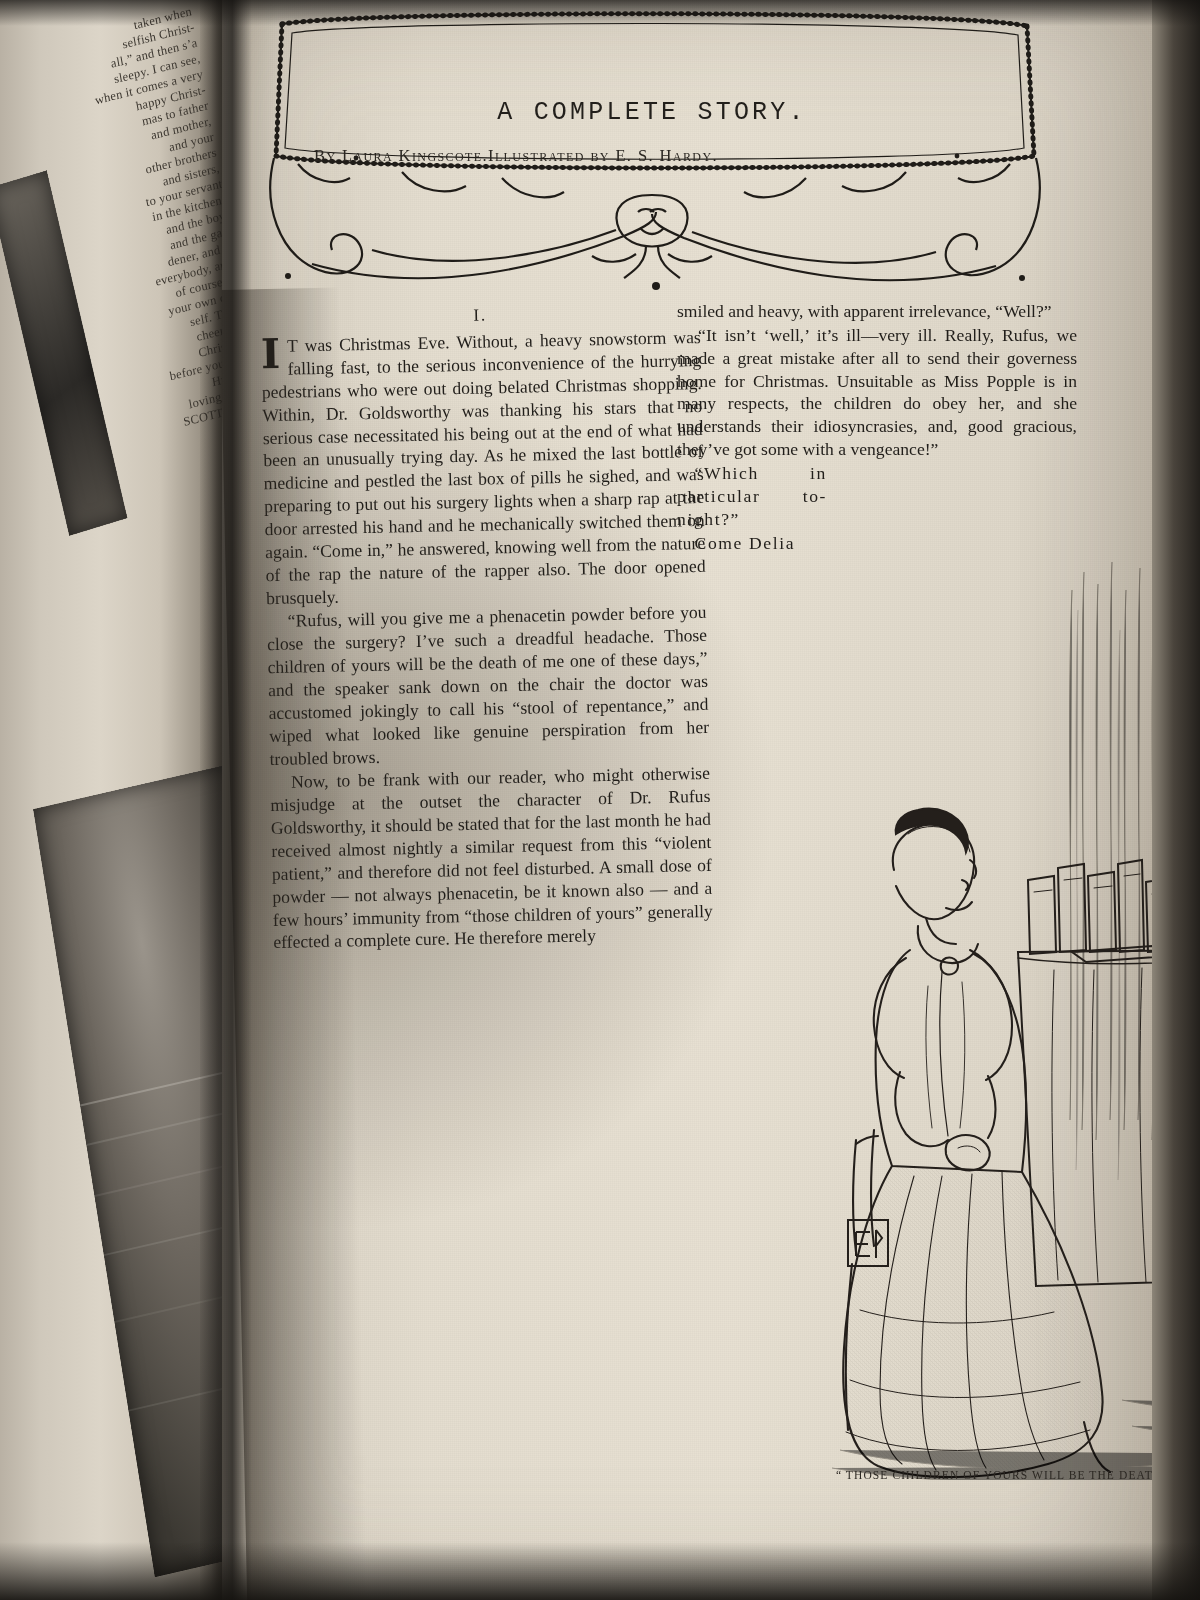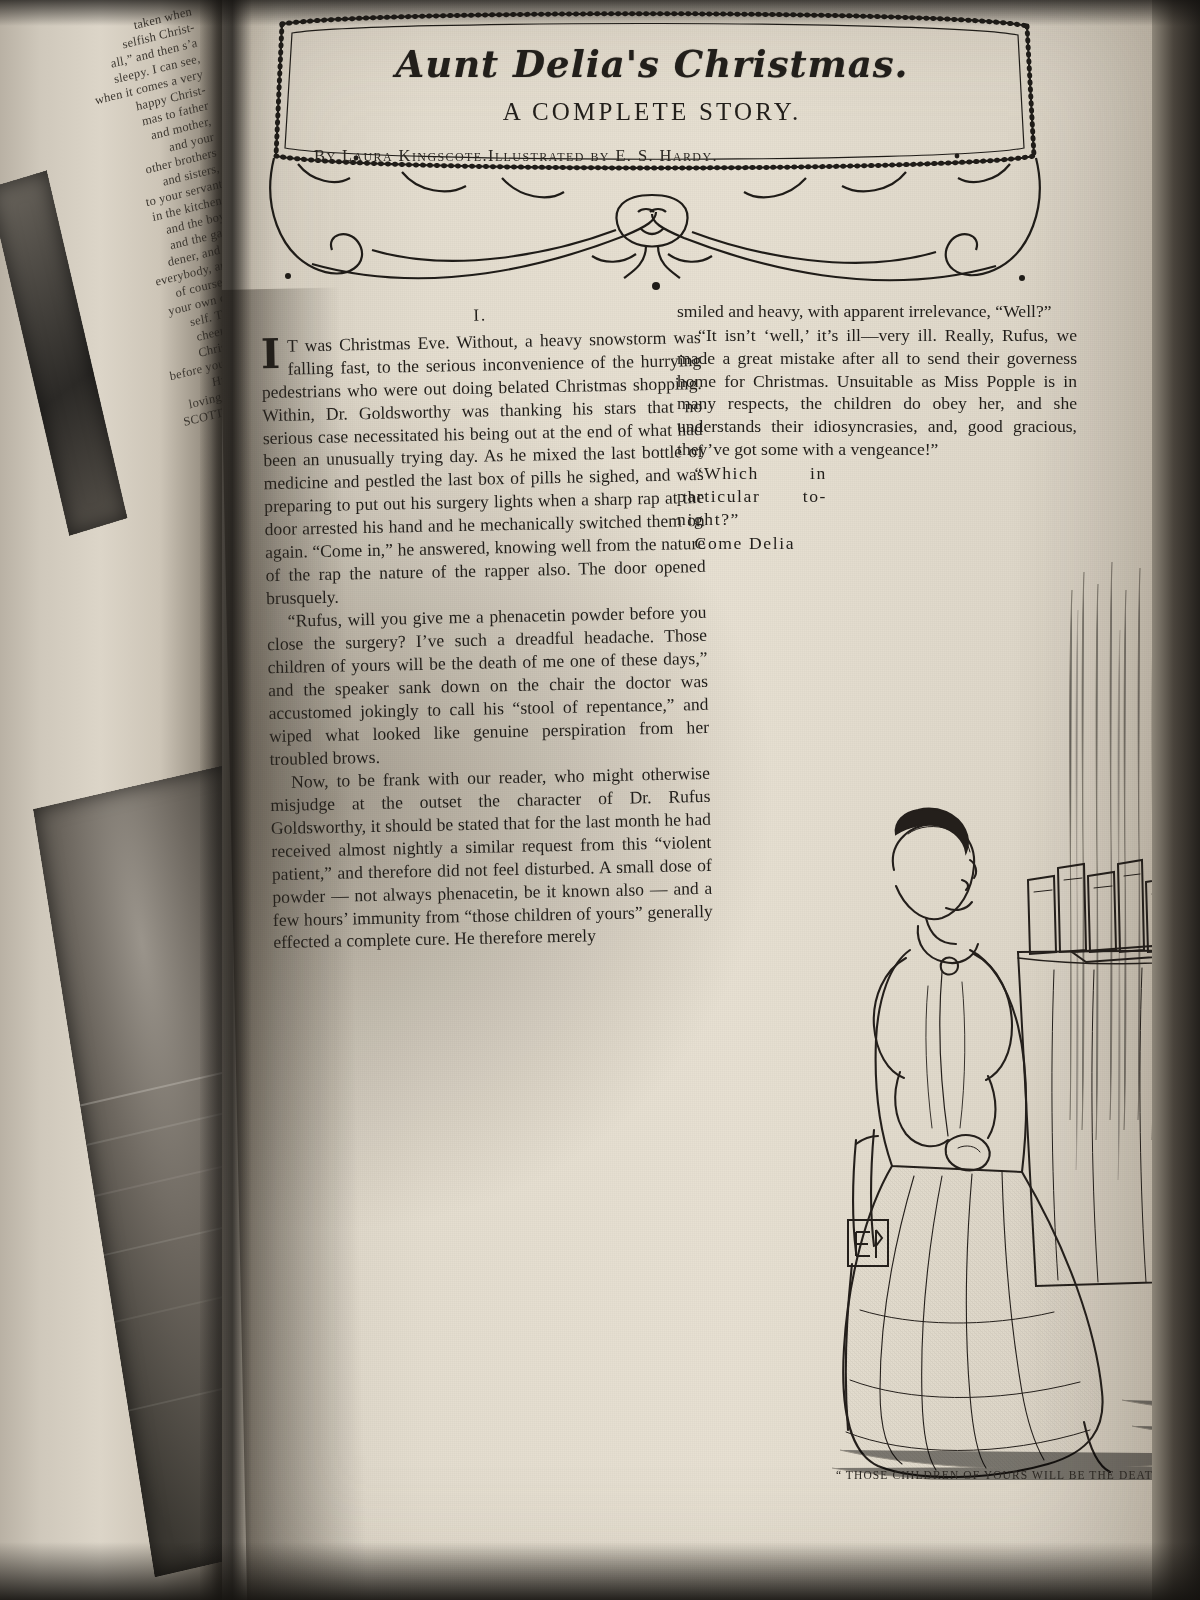--- a/index.html
+++ b/index.html
@@ -120,21 +120,21 @@
     font-size: 37px;
     font-weight: 700;
     letter-spacing: 1px;
     font-style: italic;
     text-shadow: 0 0 1px rgba(40,36,30,.5);
   }
   #story-subtitle {
     top: 92px;
     font-size: 25px;
     letter-spacing: 3.2px;
-    font-family: Liberation Serif, serif;
+    font-family: Liberation Mono, monospace;
   }
   #byline-row {
     position: absolute;
     top: 140px; left: 62px; right: 40px;
     display: flex;
     font-size: 16.5px;
     letter-spacing: 1.4px;
     color: #2a2621;
   }
   .smallcaps { font-variant: small-caps; }
@@ -314,21 +314,20 @@
         </g>
         <g fill="#1f1c18">
           <circle cx="404" cy="280" r="4"></circle>
           <circle cx="36" cy="270" r="3"></circle>
           <circle cx="770" cy="272" r="3"></circle>
           <circle cx="705" cy="150" r="2.4"></circle>
           <circle cx="104" cy="152" r="2.4"></circle>
         </g>
       </svg>
 
-      <div class="title-line" id="story-title">Aunt Delia's Christmas.</div>
       <div class="title-line" id="story-subtitle">A COMPLETE STORY.</div>
       <div id="byline-row">
         <span class="smallcaps">By Laura Kingscote.</span>
         <span class="smallcaps">Illustrated by E. S. Hardy.</span>
       </div>
     </div>
 
     <div class="col" id="col-left">
       <div class="section-num">I.</div>
 

